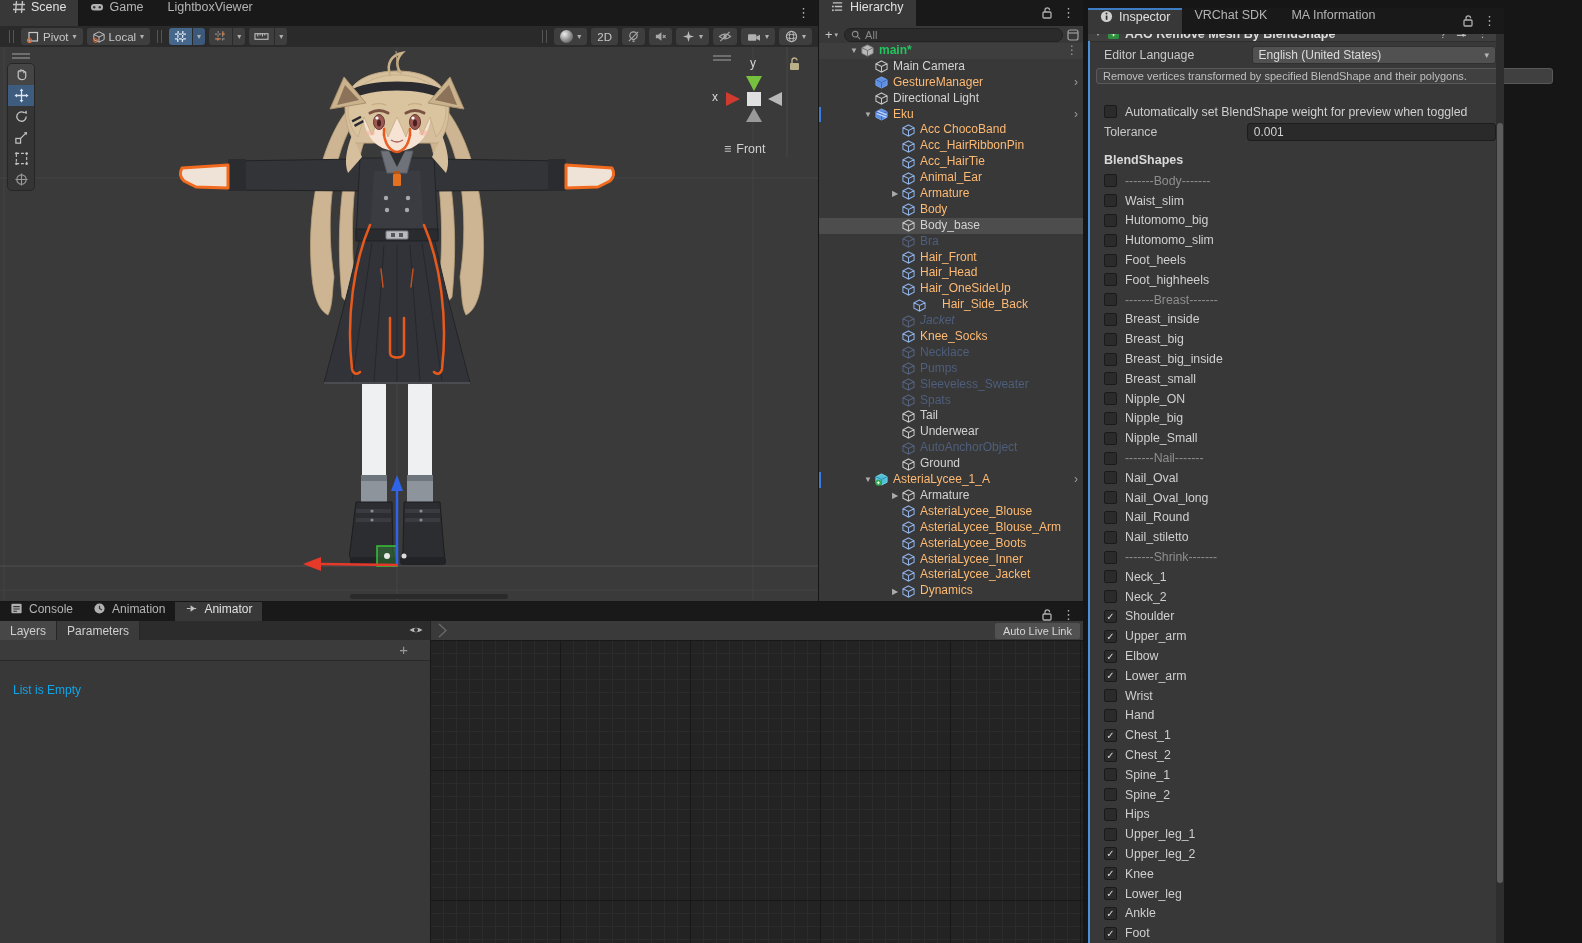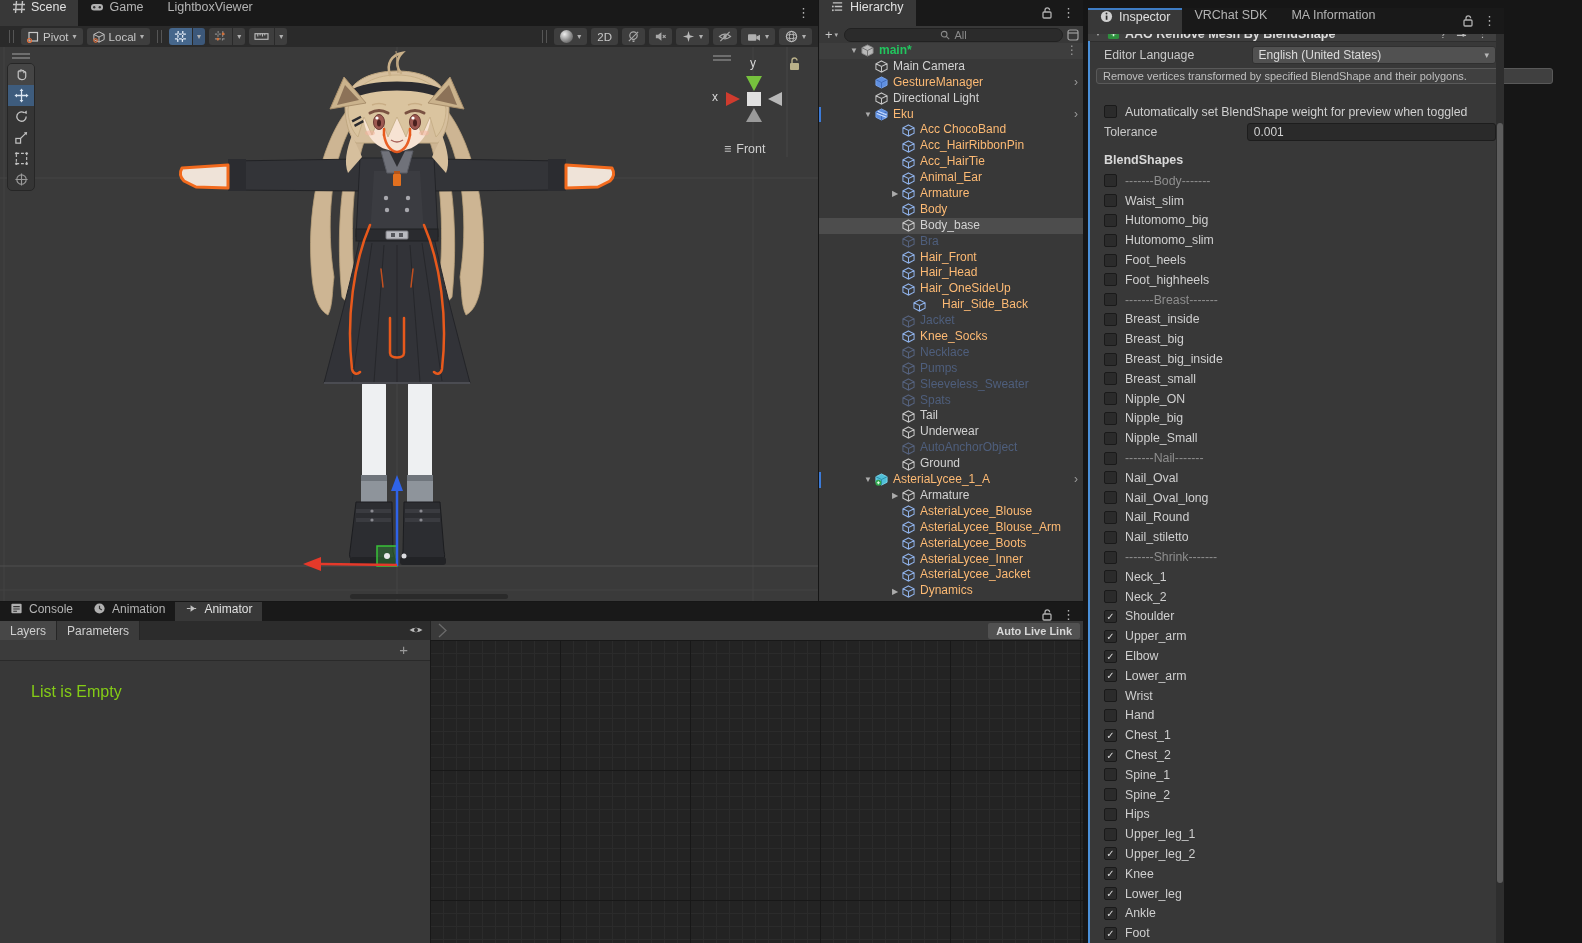--- a/index.html
+++ b/index.html
@@ -44,21 +44,21 @@
   #orient .axislabel{position:absolute;font-size:12px;color:#d8d8d8;}
   #front-label{position:absolute;left:26px;top:95px;font-size:12.5px;color:#cfcfcf;display:flex;gap:5px;align-items:center;}
   #front-label .menu-glyph{color:#bdbdbd;}
   .scene-pill{position:absolute;left:350px;top:547px;width:158px;height:5px;background:#2a2a2a;border-radius:3px;}
 
   
   #hierarchy-panel{position:absolute;left:819px;top:0;width:264px;height:601px;background:#383838;}
   #hsearchrow{position:absolute;left:0;top:26px;right:0;height:17px;background:#383838;display:flex;align-items:center;padding:0 4px;gap:4px;}
   .hplus{font-size:13px;color:#c8c8c8;display:flex;align-items:center;gap:2px;padding:0 2px;}
   .hplus .tarrow{font-size:7px;}
-  .hsearch{flex:1;height:14px;background:#2b2b2b;border:1px solid #212121;border-radius:8px;display:flex;align-items:center;gap:4px;padding:0 6px;font-size:11px;color:#8a8a8a;justify-content:center;}
+  .hsearch{flex:1;height:14px;background:#2b2b2b;border:1px solid #212121;border-radius:8px;display:flex;align-items:center;gap:4px;padding:0 6px;font-size:11px;color:#8a8a8a;}
   #hierarchy-tree{position:absolute;left:0;top:43px;right:0;bottom:0;overflow:hidden;}
   .hrow{position:relative;height:15.9px;display:flex;align-items:center;font-size:12px;white-space:nowrap;}
   .hrow.sel{background:#4d4d4d;}
   .hrow.hdr{background:#3e3e3e;}
   .harrow{width:14px;flex:0 0 14px;font-size:8px;color:#ababab;text-align:center;}
   .hicon{width:14px;flex:0 0 14px;height:14px;margin-right:4px;display:inline-flex;align-items:center;}
   .hlabel{line-height:15.9px;}
   .hlabel.blue{color:#fdba74;}
   .hlabel.white{color:#d2d2d2;}
   .hlabel.dim{color:#4e5e7c;}
@@ -96,25 +96,25 @@
   #bottom-panel{position:absolute;left:0;top:602px;width:1083px;height:341px;background:#383838;}
   #bottom-panel .tabstrip{height:19px;}
   #bottom-panel .tab{font-size:12px;padding:0 10px;gap:5px;}
   #btm-toolbar{position:absolute;left:0;top:19px;right:0;height:19px;display:flex;}
   #btm-toolbar-left{width:430px;background:#2c2c2c;display:flex;align-items:center;position:relative;}
   .lpbtn{height:19px;display:flex;align-items:center;padding:0 10px;font-size:12px;color:#cfcfcf;background:#3b3b3b;border-right:1px solid #262626;}
   .lpbtn.sel{background:#474747;}
   #eye-wrap{position:absolute;right:6px;top:2px;}
   #btm-toolbar-right{flex:1;background:#3a3a3a;position:relative;border-left:1px solid #222;}
   .crumb-chevron{position:absolute;left:6px;top:2px;}
-  #auto-live-link{position:absolute;right:3px;top:1.5px;height:16px;background:#515151;border-radius:2px;display:flex;align-items:center;padding:0 8px;font-size:11px;color:#d6d6d6;font-weight:bold;}
+  #auto-live-link{position:absolute;right:3px;top:1.5px;height:16px;background:#515151;border-radius:2px;display:flex;align-items:center;padding:0 8px;font-size:11px;color:#d6d6d6;}
   #btm-left-body{position:absolute;left:0;top:38px;width:430px;bottom:0;background:#383838;}
   #plus-row{height:21px;background:#3b3b3b;border-bottom:1px solid #2a2a2a;position:relative;}
   #plus-row .plus{position:absolute;right:22px;top:1px;font-size:15px;color:#9a9a9a;}
-  #empty-label{margin:22px 0 0 31px;font-size:16px;color:#84cc16;}
+  #empty-label{margin:22px 0 0 13px;font-size:12px;color:#0ea5e9;}
   #anim-grid{position:absolute;left:430px;top:38px;right:0;bottom:0;background-color:#232323;
     background-image:
       linear-gradient(#181818 1px, transparent 1px),
       linear-gradient(90deg,#181818 1px, transparent 1px),
       linear-gradient(#2b2b2b 1px, transparent 1px),
       linear-gradient(90deg,#2b2b2b 1px, transparent 1px);
     background-size:130px 130px,130px 130px,13px 13px,13px 13px;}
   svg{display:block;}
 </style>
 </head>
@@ -649,21 +649,21 @@
         </div>
         <div class="hrow" style="padding-left: 69px; gap: 11px;">
           <span class="harrow"></span>
           <span class="hicon">
             <svg width="13" height="13" viewBox="0 0 14 14">
               <path d="M7 1 L13 4 L13 10 L7 13 L1 10 L1 4 Z M1 4 L7 7 L13 4 M7 7 L7 13" fill="none" stroke="#8fb2ea" stroke-width="1.1"></path>
             </svg>
           </span>
           <span class="hlabel blue">Hair_Side_Back</span>
         </div>
-        <div class="hrow" style="padding-left: 69px;">
+        <div class="hrow" style="padding-left: 69px; font-style: italic;">
           <span class="harrow"></span>
           <span class="hicon">
             <svg width="13" height="13" viewBox="0 0 14 14">
               <path d="M7 1 L13 4 L13 10 L7 13 L1 10 L1 4 Z M1 4 L7 7 L13 4 M7 7 L7 13" fill="none" stroke="#55627e" stroke-width="1.1"></path>
             </svg>
           </span>
           <span class="hlabel dim">Jacket</span>
         </div>
         <div class="hrow" style="padding-left: 69px;">
           <span class="harrow"></span>

